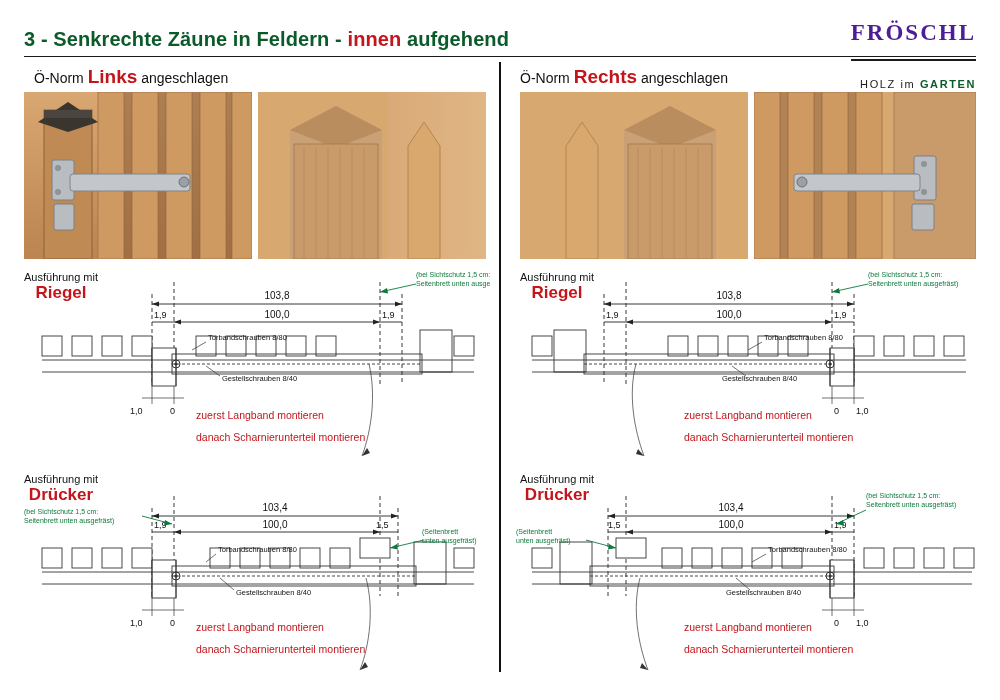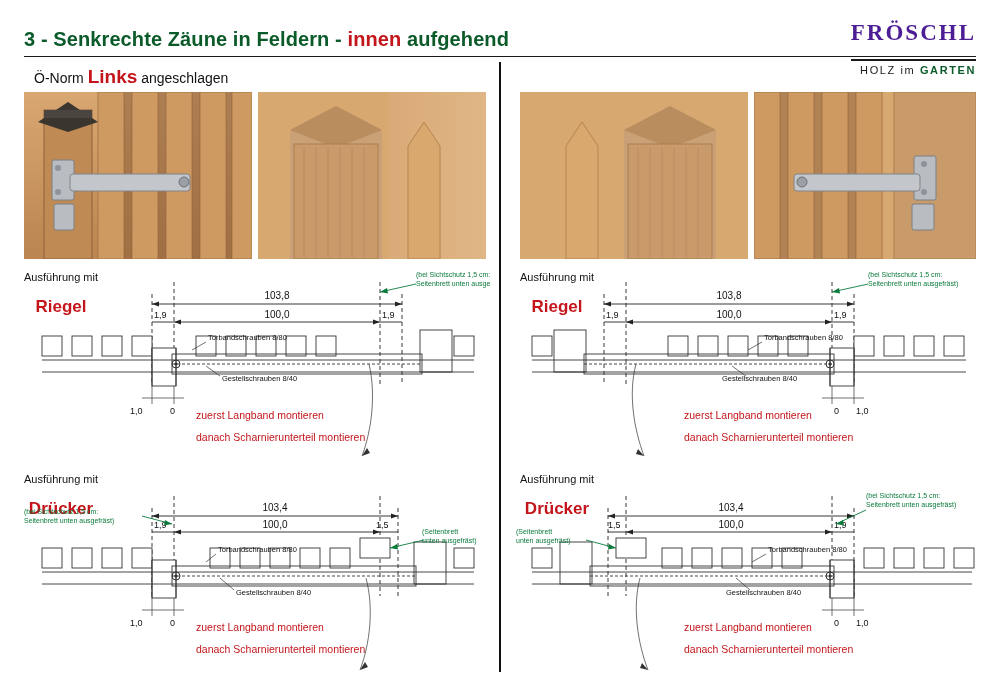--- a/index.html
+++ b/index.html
@@ -21,39 +21,39 @@
   }
   .title .red{color:#c3151b;}
 
   .logo{position:absolute;right:24px;top:20px;text-align:right;}
   .logo .brand{
     font-family:Liberation Serif, serif;
     font-size:23px;font-weight:bold;letter-spacing:2px;color:#4c1d95;
     border-bottom:2px solid #1b1b1b;padding-bottom:13px;
   }
   .logo .sub{
-    font-size:11px;letter-spacing:1.6px;color:#1b1b1b;margin-top:3px;
+    font-size:11px;letter-spacing:1.6px;color:#1b1b1b;margin-top:17px;
   }
   .logo .sub .g{color:#0b5b2a;font-weight:bold;}
 
   .hr-top{position:absolute;left:24px;right:24px;top:56px;height:1px;background:#1a1a1a;}
 
   
   .vdiv{position:absolute;left:499px;top:62px;width:2px;height:610px;background:#111;}
 
   
   .colhead{position:absolute;font-size:14px;color:#111;}
   .colhead .big{font-size:19px;font-weight:bold;color:#c3151b;}
 
   
   .photo{position:absolute;overflow:hidden;background:#c8915a;}
 
   
   .seclabel{position:absolute;font-size:11px;color:#111;text-align:center;}
-  .seclabel .kind{display:block;font-size:17px;font-weight:bold;color:#c3151b;margin-top:14px;}
+  .seclabel .kind{display:block;font-size:17px;font-weight:bold;color:#c3151b;margin-top:0;}
 
   
   .draw{position:absolute;text-decoration:underline;}
   .draw svg{display:block;}
 
   .note-red{fill:#c3151b;font-size:10.5px;font-family:"Liberation Sans", sans-serif;}
   .note-green{fill:#0b7a3b;font-size:7px;font-family:"Liberation Sans", sans-serif;}
   .note-black{fill:#111;font-size:7.5px;font-family:"Liberation Sans", sans-serif;}
   .dim{fill:#111;font-size:9px;font-family:"Liberation Sans", sans-serif;}
   .dim-b{fill:#111;font-size:10px;font-family:"Liberation Sans", sans-serif;}
@@ -72,20 +72,23 @@
     <div class="sub">
       <span>HOLZ im </span><span class="g">GARTEN</span>
     </div>
   </div>
 
   <div class="hr-top"></div>
   <div class="vdiv"></div>
 
   <div class="colhead" style="left:22px;top:66px;margin-left:12px;">
     <span>Ö-Norm </span><span class="big">Links</span><span> angeschlagen</span>
+  </div>
+  <div class="colhead" style="left:520px;top:66px;">
+    <span>Ö-Norm </span><span class="big">Rechts</span><span> angeschlagen</span>
   </div>
 
   <div class="photo" style="left:24px;top:92px;width:228px;height:167px;">
     <svg width="228" height="167" viewBox="0 0 228 167">
       <defs>
         <linearGradient id="pl1" x1="0" y1="0" x2="0" y2="1">
           <stop offset="0" stop-color="#d9a772"></stop>
             <stop offset="1" stop-color="#bb8450"></stop>
         </linearGradient>
       </defs>

